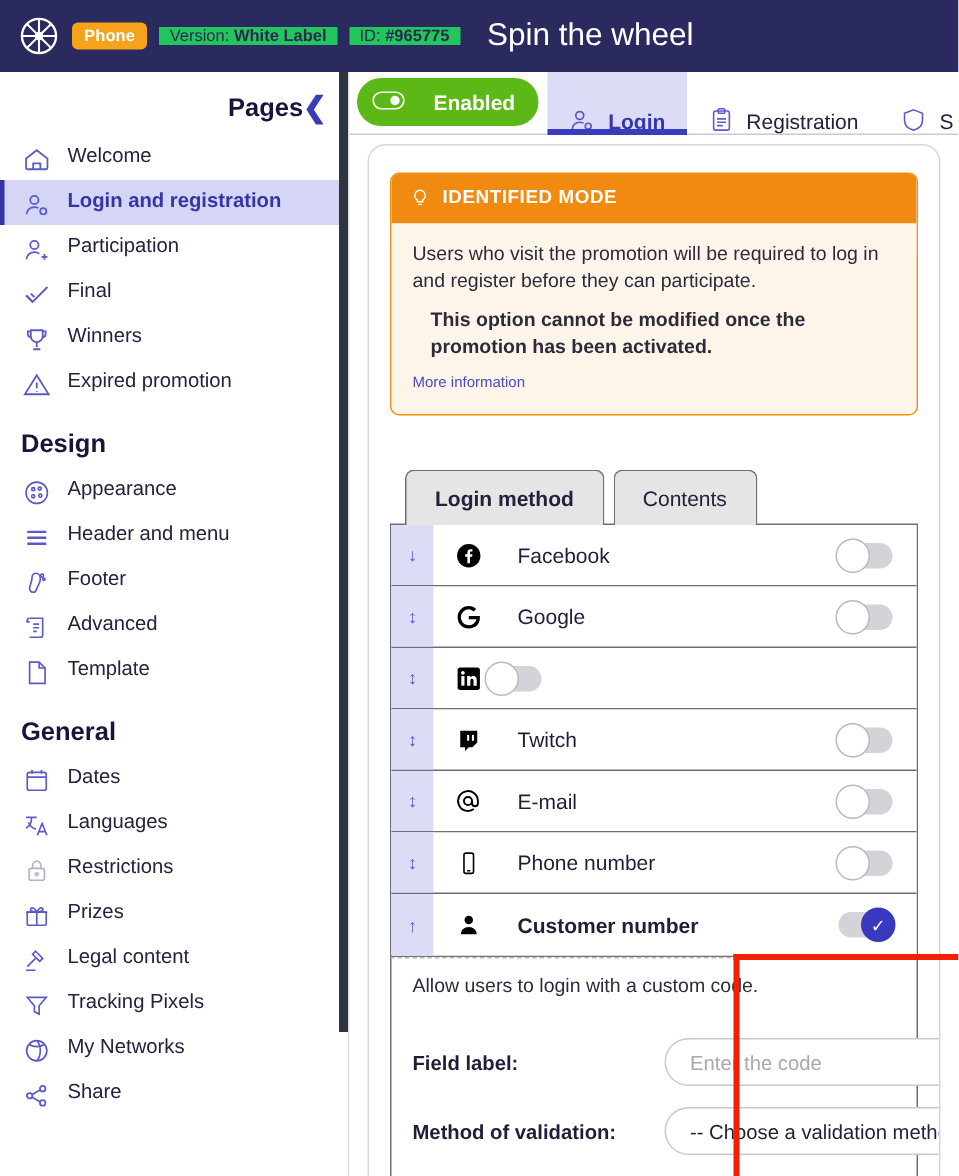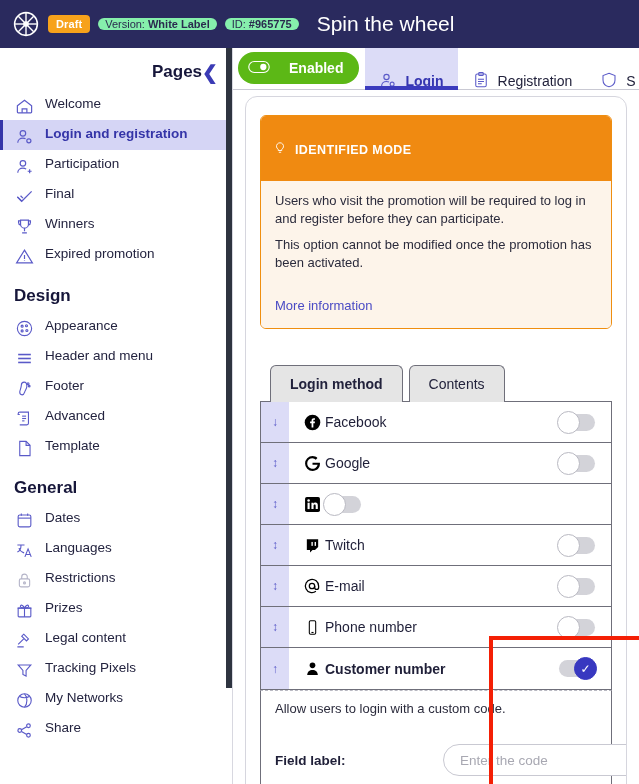--- a/index.html
+++ b/index.html
@@ -25,26 +25,26 @@
   .badge-draft {
     background: #f7a21b;
     color: #ffffff;
     font-weight: bold;
     font-size: 11px;
     padding: 3px 8px;
     border-radius: 4px;
     letter-spacing: .1px;
   }
   .badge-grey {
-    background: #86efac;
+    background: #22c55e;
     color: #2a2a4e;
     font-weight: bold;
     font-size: 11px;
     padding: 0 7px;
-    border-radius: 10px;
+    border-radius: 0;
     white-space: nowrap;
   }
   .badge-grey .lbl { font-weight: normal; }
   .promo-title {
     color: #ffffff;
     font-size: 21px;
     margin-left: 10px;
     white-space: nowrap;
   }
 
@@ -147,30 +147,30 @@
     border-radius: 6px;
     overflow: hidden;
     margin: 6px 4px 0 4px;
   }
   .banner-head {
     background: #f08a11;
     color: #ffffff;
     font-weight: bold;
     font-size: 12.5px;
     letter-spacing: .4px;
-    padding: 24px 12px;
-    display: flex; align-items: flex-end; gap: 8px;
+    padding: 8px 12px;
+    display: flex; align-items: flex-start; gap: 8px;
   }
   .banner-body {
     background: #fdf4ea;
     padding: 11px 14px 13px 14px;
     font-size: 13px; color: #2b2b3c; line-height: 1.42;
   }
-  .banner-body .strong { font-weight: normal; display: block; margin-top: 7px; }
-  .banner-link { color: #4a4ac4; font-size: 13px; display: inline-block; margin-top: 24px; cursor: pointer; }
+  .banner-body .strong { font-weight: bold; display: block; margin-top: 7px; margin-left: 12px; }
+  .banner-link { color: #4a4ac4; font-size: 10px; display: inline-block; margin-top: 8px; cursor: pointer; }
 
   
   .inner-tabs { display: flex; margin: 36px 0 0 14px; gap: 0; position: relative; z-index: 3;}
   .itab {
     border: 1px solid #6f6f7a;
     border-bottom: none;
     border-radius: 6px 6px 0 0;
     padding: 10px 19px;
     font-size: 14px;
     background: #e5e5e5;
@@ -198,21 +198,21 @@
   .drag-handle {
     width: 28px; height: 100%;
     background: #dcdcf7;
     color: #5a5ac8;
     display: flex; align-items: center; justify-content: center;
     font-size: 12px;
     cursor: grab;
     flex: 0 0 28px;
   }
   .m-ico { width: 26px; display: flex; align-items: center; justify-content: center; margin-left: 10px; }
-  .m-label { font-size: 14px; color: #1f1f38; margin-left: 0; flex: 1 1 auto; }
+  .m-label { font-size: 14px; color: #1f1f38; margin-left: 20px; flex: 1 1 auto; }
   .m-label.bold { font-weight: bold; }
 
   .toggle {
     width: 36px; height: 17px; border-radius: 10px;
     background: #d3d3d9;
     position: relative; margin-right: 16px;
     flex: 0 0 36px; cursor: pointer;
   }
   .toggle .knob {
     position: absolute; left: -2px; top: -3px;
@@ -282,21 +282,21 @@
       <circle cx="16" cy="16" r="13" fill="none" stroke="#fff" stroke-width="1.8"></circle>
       <circle cx="16" cy="16" r="3.2" fill="#fff"></circle>
       <g stroke="#fff" stroke-width="1.6">
         <line x1="16" y1="3.5" x2="16" y2="28.5"></line>
         <line x1="3.5" y1="16" x2="28.5" y2="16"></line>
         <line x1="7.2" y1="7.2" x2="24.8" y2="24.8"></line>
         <line x1="24.8" y1="7.2" x2="7.2" y2="24.8"></line>
       </g>
     </svg>
   </span>
-  <span class="badge-draft">Draft</span>
+  <span class="badge-draft">Phone</span>
   <span class="badge-grey">
     <span class="lbl">Version:</span>
     <span>White Label</span>
   </span>
   <span class="badge-grey">
     <span class="lbl">ID:</span>
     <span>#965775</span>
   </span>
   <span class="promo-title">Spin the wheel</span>
 </div>

